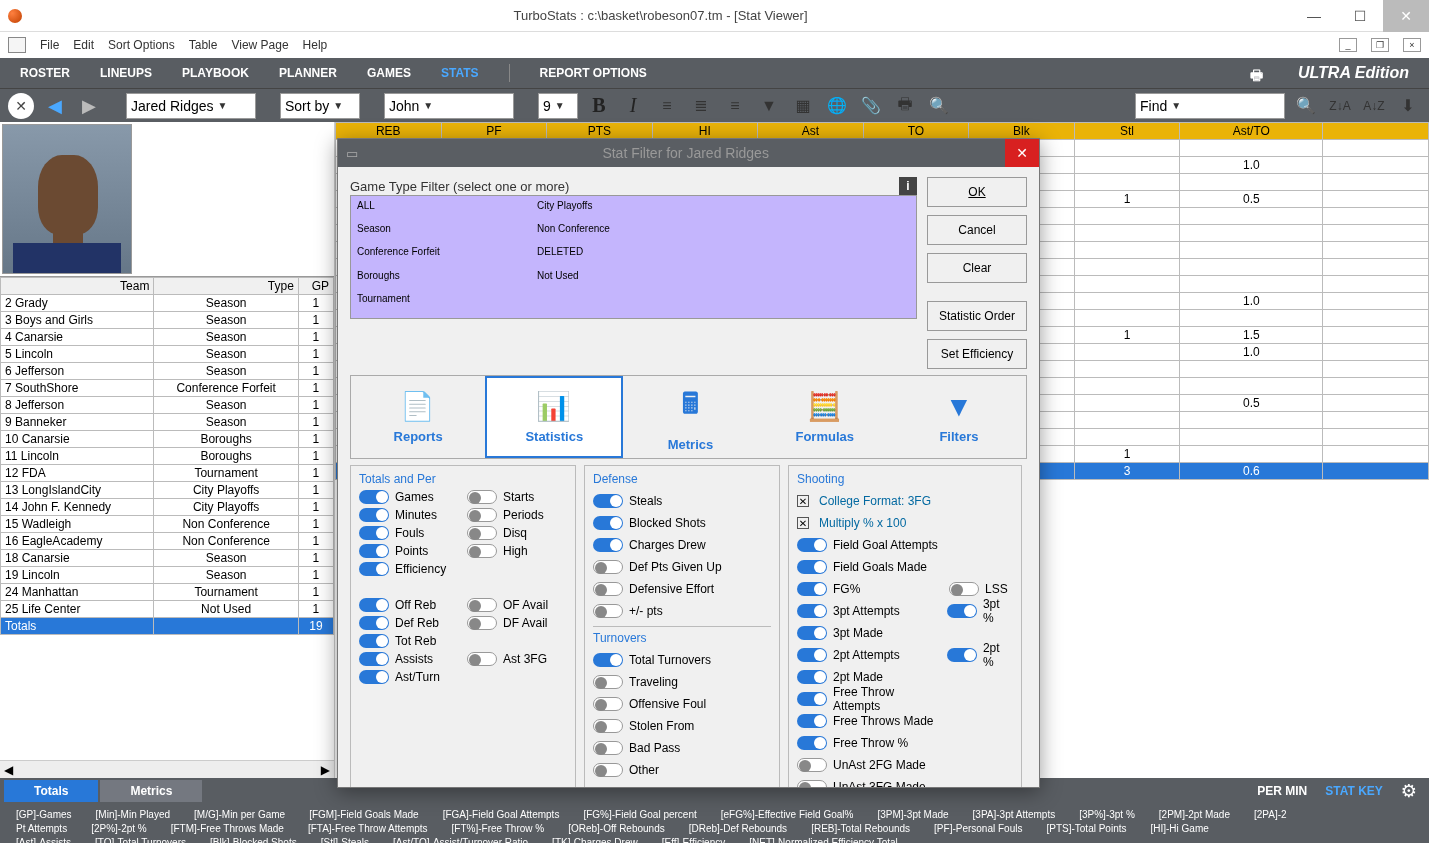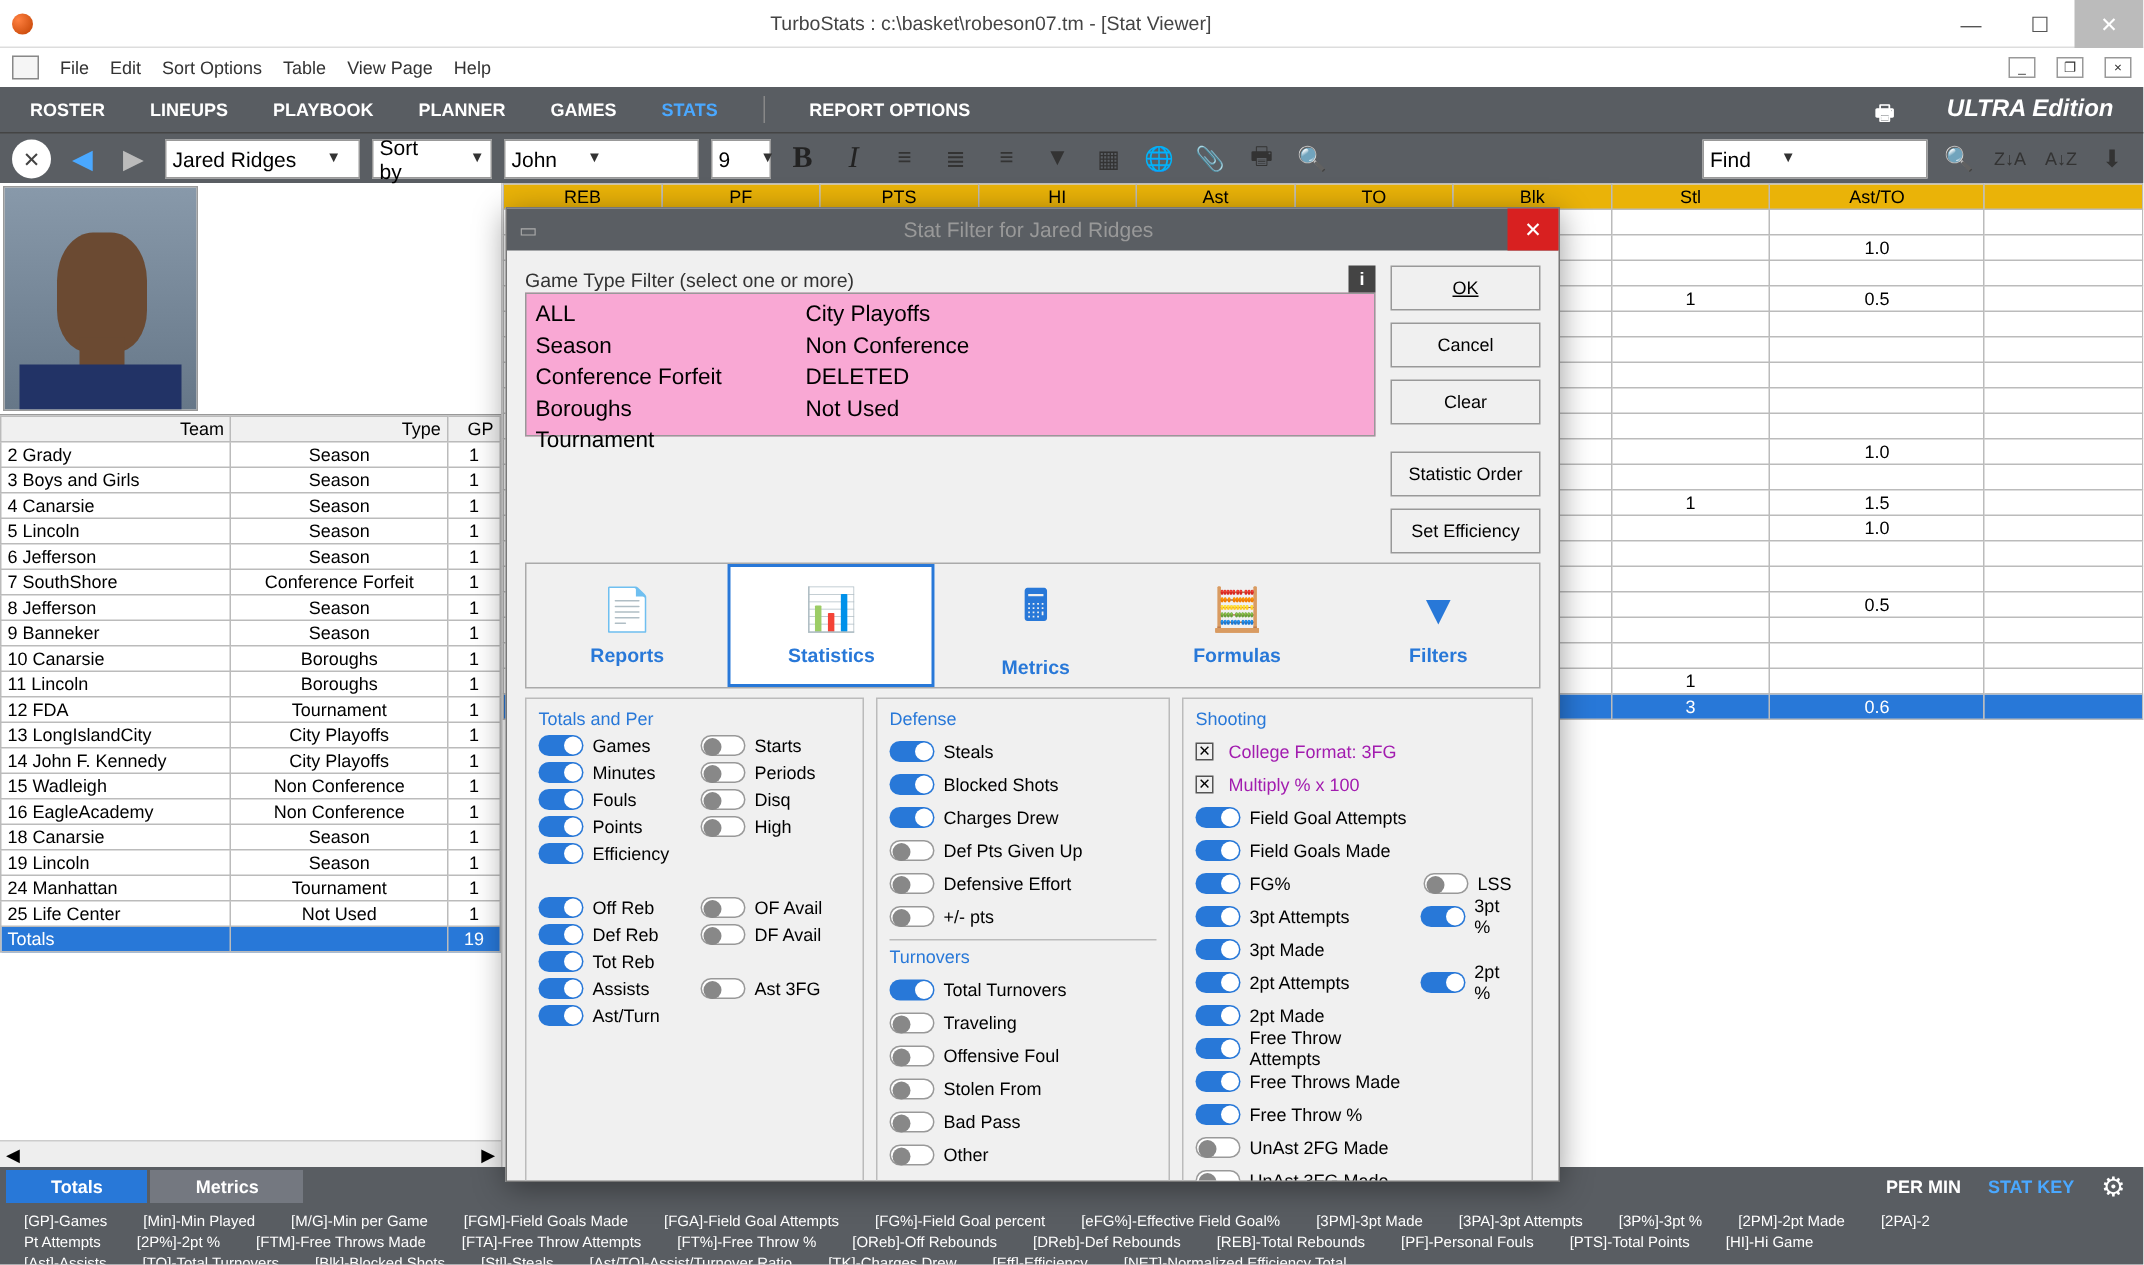--- a/index.html
+++ b/index.html
@@ -23,21 +23,21 @@
 .navbar .active { color: #4aa8ff; }
 .navbar .sep { width: 1px; height: 18px; background: #888; }
 .navbar .spacer { flex: 1; }
 .navbar .edition { font-style: italic; font-size: 16px; font-weight: bold; }
 .print-icon { width: 18px; height: 16px; font-size: 14px; }
 
 
 .toolbar { height: 34px; background: #5a5e63; display: flex; align-items: center; padding: 0 8px; gap: 8px; border-top: 1px solid #444; }
 .tb-btn { width: 26px; height: 26px; background: #fff; border-radius: 50%; display: flex; align-items: center; justify-content: center; font-size: 14px; color: #444; }
 .tb-nav { width: 26px; height: 26px; display:flex; align-items:center; justify-content:center; font-size: 18px; color: #4aa8ff; }
-.tb-select { height: 26px; background: #fff; border: 1px solid #999; padding: 0 4px; font-size: 14px; display: flex; align-items: center; gap: 20px; }
+.tb-select { height: 26px; background: #fff; border: 1px solid #999; padding: 0 4px; font-size: 14px; display: flex; align-items: center; gap: 4px; margin-left: 16px; }
 .tb-caret { font-size: 10px; color: #333; }
 .tb-icon { width: 26px; height: 26px; display: flex; align-items: center; justify-content: center; font-size: 16px; color: #fff; }
 
 
 .main { display: flex; height: 656px; background: #fff; }
 .leftcol { width: 335px; border-right: 1px solid #ccc; display: flex; flex-direction: column; }
 .photo { width: 130px; height: 150px; background: linear-gradient(#8899aa, #667788); margin: 2px; border: 1px solid #999; position: relative; overflow: hidden; }
 .photo-face { position: absolute; top: 30px; left: 35px; width: 60px; height: 80px; background: #6b4a32; border-radius: 40% 40% 35% 35%; }
 .photo-neck { position: absolute; top: 100px; left: 50px; width: 30px; height: 30px; background: #6b4a32; }
 .photo-jersey { position: absolute; bottom: 0; left: 10px; right: 10px; height: 30px; background: #223366; }
@@ -74,41 +74,41 @@
 .dlg-tb { height: 28px; background: #5a5e63; display: flex; align-items: center; color: #aaa; font-size: 14px; }
 .dlg-tb .dlg-icon { padding: 0 8px; font-size: 13px; }
 .dlg-title { flex:1; text-align:center; color:#999; }
 .dlg-close { width: 34px; height: 28px; background: #d82020; color: #fff; display:flex; align-items:center; justify-content:center; font-size: 14px;}
 
 .dlg-body { flex:1; padding: 10px 12px; display:flex; flex-direction:column; gap:6px; overflow:hidden;}
 .dlg-top { display:flex; gap:10px; }
 .gt-filter { flex:1; }
 .gt-label { font-size: 13px; color: #333; display:flex; align-items:center; }
 .gt-label .info { width:18px; height:18px; background:#444; color:#fff; font-weight:bold; font-size:12px; display:flex; align-items:center; justify-content:center; margin-left:auto;}
-.gt-list { border: 1px solid #999; background: #f9a8d4; padding: 3px 6px; height: 96px; display:grid; grid-template-columns: 180px 1fr; font-size: 15px; line-height: 1.4; }
+.gt-list { border: 1px solid #999; background: #c4b5fd; padding: 3px 6px; height: 124px; display:grid; grid-template-columns: 180px 1fr; font-size: 10px; line-height: 1.4; }
 .dlg-btns { width: 100px; display:flex; flex-direction:column; gap: 8px; }
 .dlg-btn { height: 30px; border: 1px solid #999; background: #f0f0f0; font-size: 12px; display:flex; align-items:center; justify-content:center; }
 
 .dlg-tabs { display:flex; border: 1px solid #aaa; }
 .dlg-tab { flex:1; height: 82px; display:flex; flex-direction:column; align-items:center; justify-content:center; gap:6px; font-size:13px; font-weight:bold; color:#2878d8; }
 .dlg-tab.active { border: 2px solid #2878d8; background:#fff; }
 .dlg-tab-icon { font-size: 28px; }
 
 .dlg-panels { display:flex; gap: 8px; flex:1; }
 .panel { border: 1px solid #bbb; padding: 6px 8px; font-size: 12px; }
 .panel-title { color: #2878d8; font-size: 12px; margin-bottom: 4px; }
 .panel .row { display:flex; align-items:center; gap: 6px; height: 22px; }
 .toggle { width: 30px; height: 14px; border-radius: 8px; position:relative; flex-shrink:0; }
 .toggle.on { background: #2878d8; }
 .toggle.off { background: #fff; border:1px solid #999; }
 .toggle::after { content:''; position:absolute; width:12px; height:12px; background:#fff; border-radius:50%; top:1px; }
 .toggle.on::after { right:1px; }
 .toggle.off::after { left:1px; background:#888; }
 .cbx { width:12px; height:12px; border:1px solid #555; display:inline-flex; align-items:center; justify-content:center; font-size:10px; margin-right:4px; flex-shrink:0;}
-.clabel-blue { color:#a21caf; }
+.clabel-blue { color:#0369a1; }
 
 .panel.p1 { width: 226px; }
 .panel.p2 { width: 196px; }
 .panel.p3 { width: 234px; }
 .p2-inner { display:flex; flex-direction:column; height:100%;}
 .subpanel { border-top: 1px solid #bbb; margin-top: 4px; padding-top: 4px; }
 .p1-grid { display:grid; grid-template-columns: 30px 66px 30px 66px; gap: 4px 6px; align-items:center; }
 .p1-grid .lbl { font-size: 12px; }
 
 </style>

